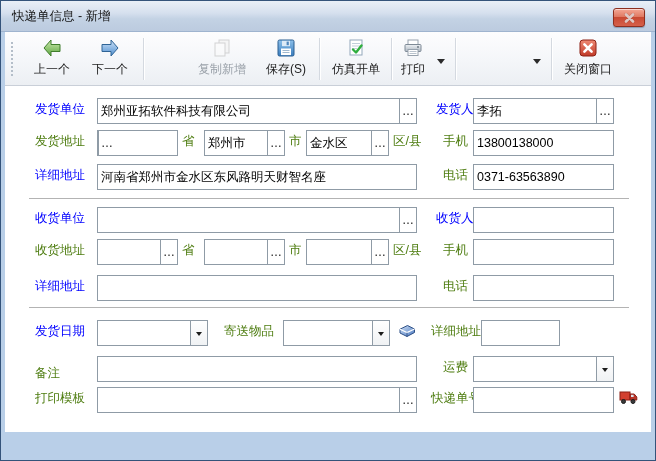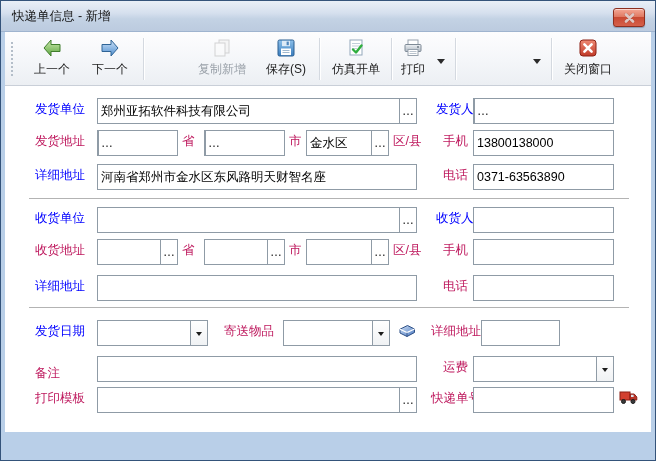--- a/index.html
+++ b/index.html
@@ -46,21 +46,21 @@
   .ticon { height:24px; display:flex; align-items:center; }
   .tlabel { font-size:12px; color:#1c1c1c; white-space:nowrap; margin-top:1px; }
   .tbtn.disabled { cursor:default; }
   .tbtn.disabled .tlabel { color:#9aa1a9; }
   .tbtn.disabled svg { opacity:.55; filter:grayscale(1); }
   .tsep { position:absolute; top:6px; height:42px; width:1px; background:#d4d9e0; box-shadow:1px 0 0 #ffffff; }
   .tdrop { position:absolute; top:27px; width:0; height:0; border:4px solid transparent; border-top:5px solid #2b2b2b; cursor:pointer; }
 
   
   .form { position:absolute; left:4px; right:4px; top:85px; height:346px; background:#ffffff; }
-  .lbl { position:absolute; height:22px; line-height:22px; font-size:12.5px; color:#be185d; white-space:nowrap; }
+  .lbl { position:absolute; height:22px; line-height:22px; font-size:12.5px; color:#4d7c0f; white-space:nowrap; }
   .lbl.blue { color:#0000ff; }
   .hsep { position:absolute; left:24px; width:600px; height:1px; background:#b3b3b3; }
 
   .fld { position:absolute; height:26px; border:1px solid #8f9ba6; background:#fff; display:flex; }
   .fld input {
     flex:1; min-width:0; border:0; outline:0; padding:0 3px;
     font-family:inherit; font-size:12.5px; color:#000; background:transparent;
   }
   .ell {
     width:17px; border:0; border-left:1px solid #8f9ba6; background:#fff;
@@ -227,29 +227,31 @@
 
   <div class="form">
 
     <span class="lbl blue" style="left:30px;top:12px">发货单位</span>
     <div class="fld" style="left:92px;top:12px;width:320px">
       <input value="郑州亚拓软件科技有限公司" style="">
       <button class="ell">…</button>
     </div>
     <span class="lbl blue" style="left:431px;top:12px">发货人</span>
     <div class="fld" style="left:468px;top:12px;width:141px">
+      <input value="李拓" style="">
       <button class="ell">…</button>
     </div>
 
     <span class="lbl" style="left:30px;top:44px">发货地址</span>
     <div class="fld" style="left:92px;top:44px;width:81px">
       <button class="ell">…</button>
     </div>
     <span class="lbl" style="left:177px;top:44px">省</span>
     <div class="fld" style="left:199px;top:44px;width:81px">
+      <input value="郑州市" style="">
       <button class="ell">…</button>
     </div>
     <span class="lbl" style="left:284px;top:44px">市</span>
     <div class="fld" style="left:301px;top:44px;width:83px">
       <input value="金水区" style="">
       <button class="ell">…</button>
     </div>
     <span class="lbl" style="left:388px;top:44px">区/县</span>
     <span class="lbl" style="left:438px;top:44px">手机</span>
     <div class="fld" style="left:468px;top:44px;width:141px">

